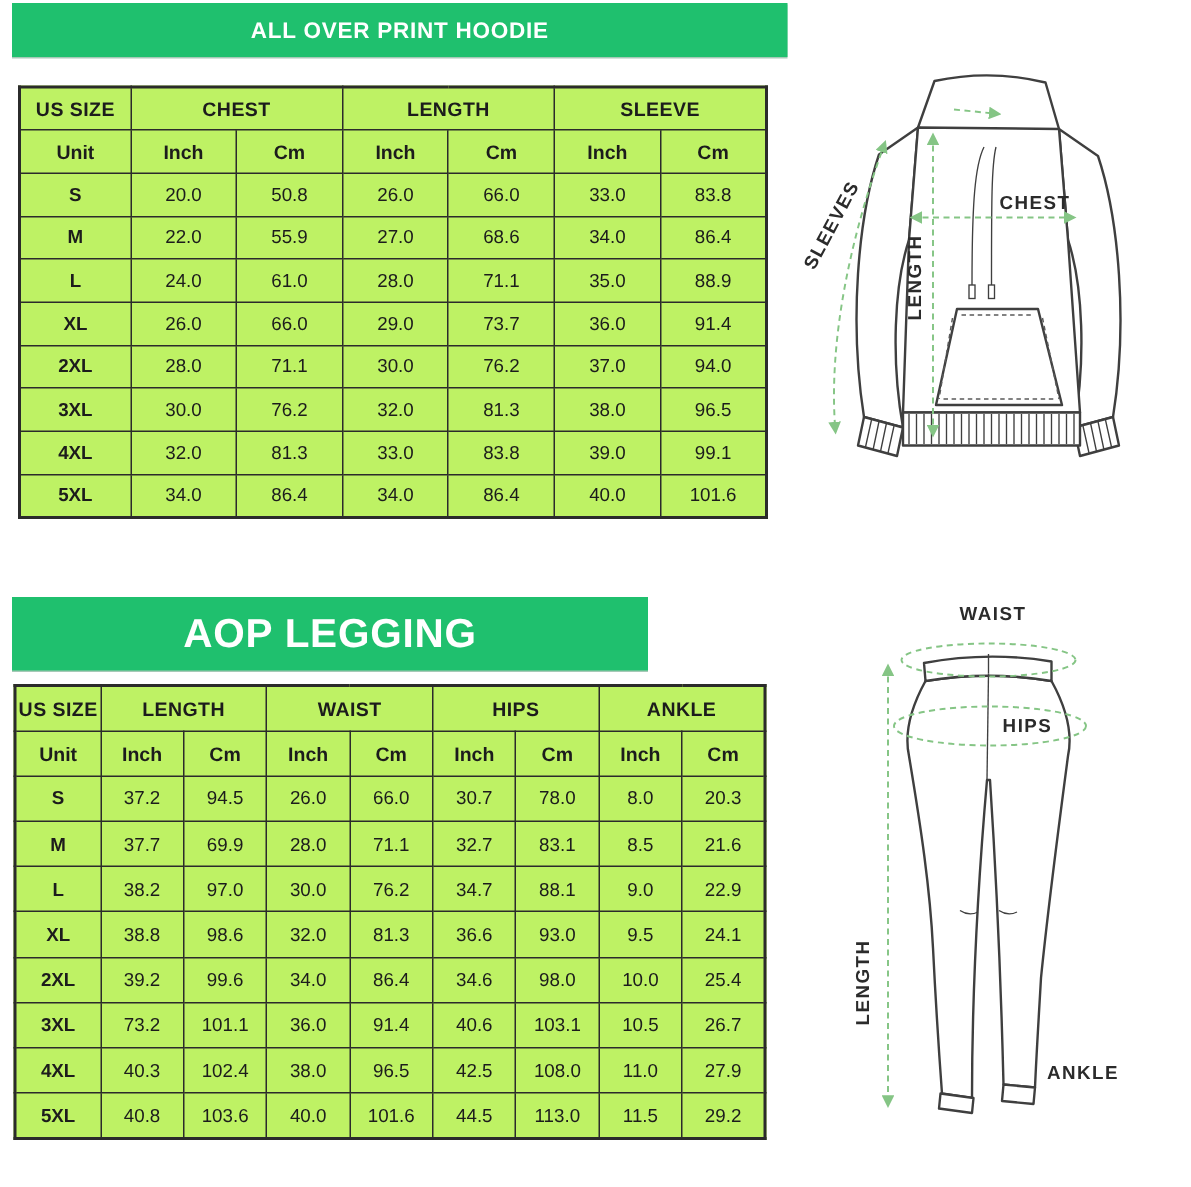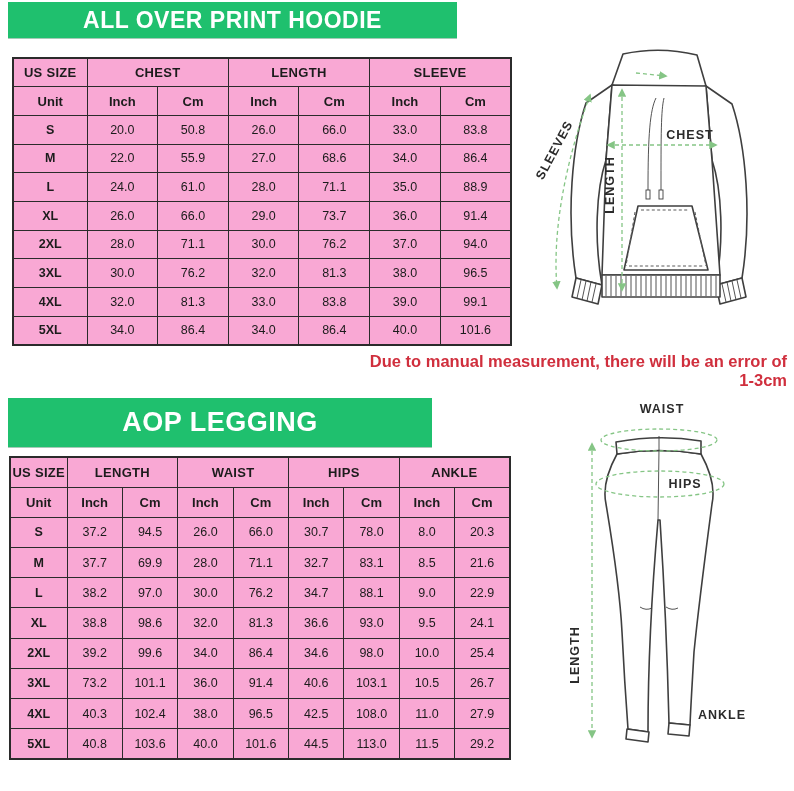--- a/index.html
+++ b/index.html
@@ -7,26 +7,26 @@
   .stage {
     position:relative; width:794px; height:791px; background:#ffffff;
     font-family:"Liberation Sans", sans-serif; overflow:hidden;
   }
   .titlebar {
     position:absolute; background:#1fc06e; color:#ffffff;
     display:flex; align-items:center; justify-content:center;
     font-weight:bold; letter-spacing:.5px;
     box-shadow:0 1px 0 rgba(0,100,50,.35);
   }
-  #hoodie-bar  { left:8px; top:2px;   width:449px; height:36px; font-size:23px; }
+  #hoodie-bar  { left:8px; top:2px;   width:517px; height:36px; font-size:15px; }
   #legging-bar { left:8px; top:398px; width:424px; height:49px; font-size:27px; }
 
   table.size-table {
     position:absolute; border-collapse:collapse; table-layout:fixed;
-    background:#f9a8d4; border:2px solid #2b2b2b;
+    background:#bef264; border:2px solid #2b2b2b;
   }
   #hoodie-table  { left:12px; top:57px;  width:500px; }
   #legging-table { left:9px;  top:456px; width:502px; }
   .size-table th, .size-table td {
     border:1.5px solid #2b2b2b; text-align:center; vertical-align:middle;
     padding:0; color:#1c1c1c; overflow:hidden; white-space:nowrap;
   }
   #hoodie-table tr  { height:28.7px; }
   #legging-table tr { height:30.2px; }
   .group-th { font-size:13px; font-weight:bold; letter-spacing:.3px; }
@@ -195,21 +195,20 @@
 
     <path class="meas" d="M108,33 L138,36" marker-end="url(#arrH)"></path>
     <path class="meas" d="M94,50 L94,250" marker-start="url(#arrH)" marker-end="url(#arrH)"></path>
     <path class="meas" d="M80,105 L188,105" marker-start="url(#arrH)" marker-end="url(#arrH)"></path>
     <path class="meas" d="M62,55 C38,120 24,190 29,248" marker-start="url(#arrH)" marker-end="url(#arrH)"></path>
     <text class="mlabel" x="162" y="99" text-anchor="middle">CHEST</text>
     <text class="mlabel" x="86" y="145" text-anchor="middle" transform="rotate(-90 86 145)">LENGTH</text>
     <text class="mlabel" x="30" y="112" text-anchor="middle" transform="rotate(-62 30 112)">SLEEVES</text>
   </svg>
 
-  <div class="note">Due to manual measurement, there will be an error of 1-3cm</div>
 
   <div class="titlebar" id="legging-bar">
     <span>AOP LEGGING</span>
   </div>
 
   <table class="size-table" id="legging-table">
       <colgroup>
         <col style="width: 57px;">
         <col>
         <col>

